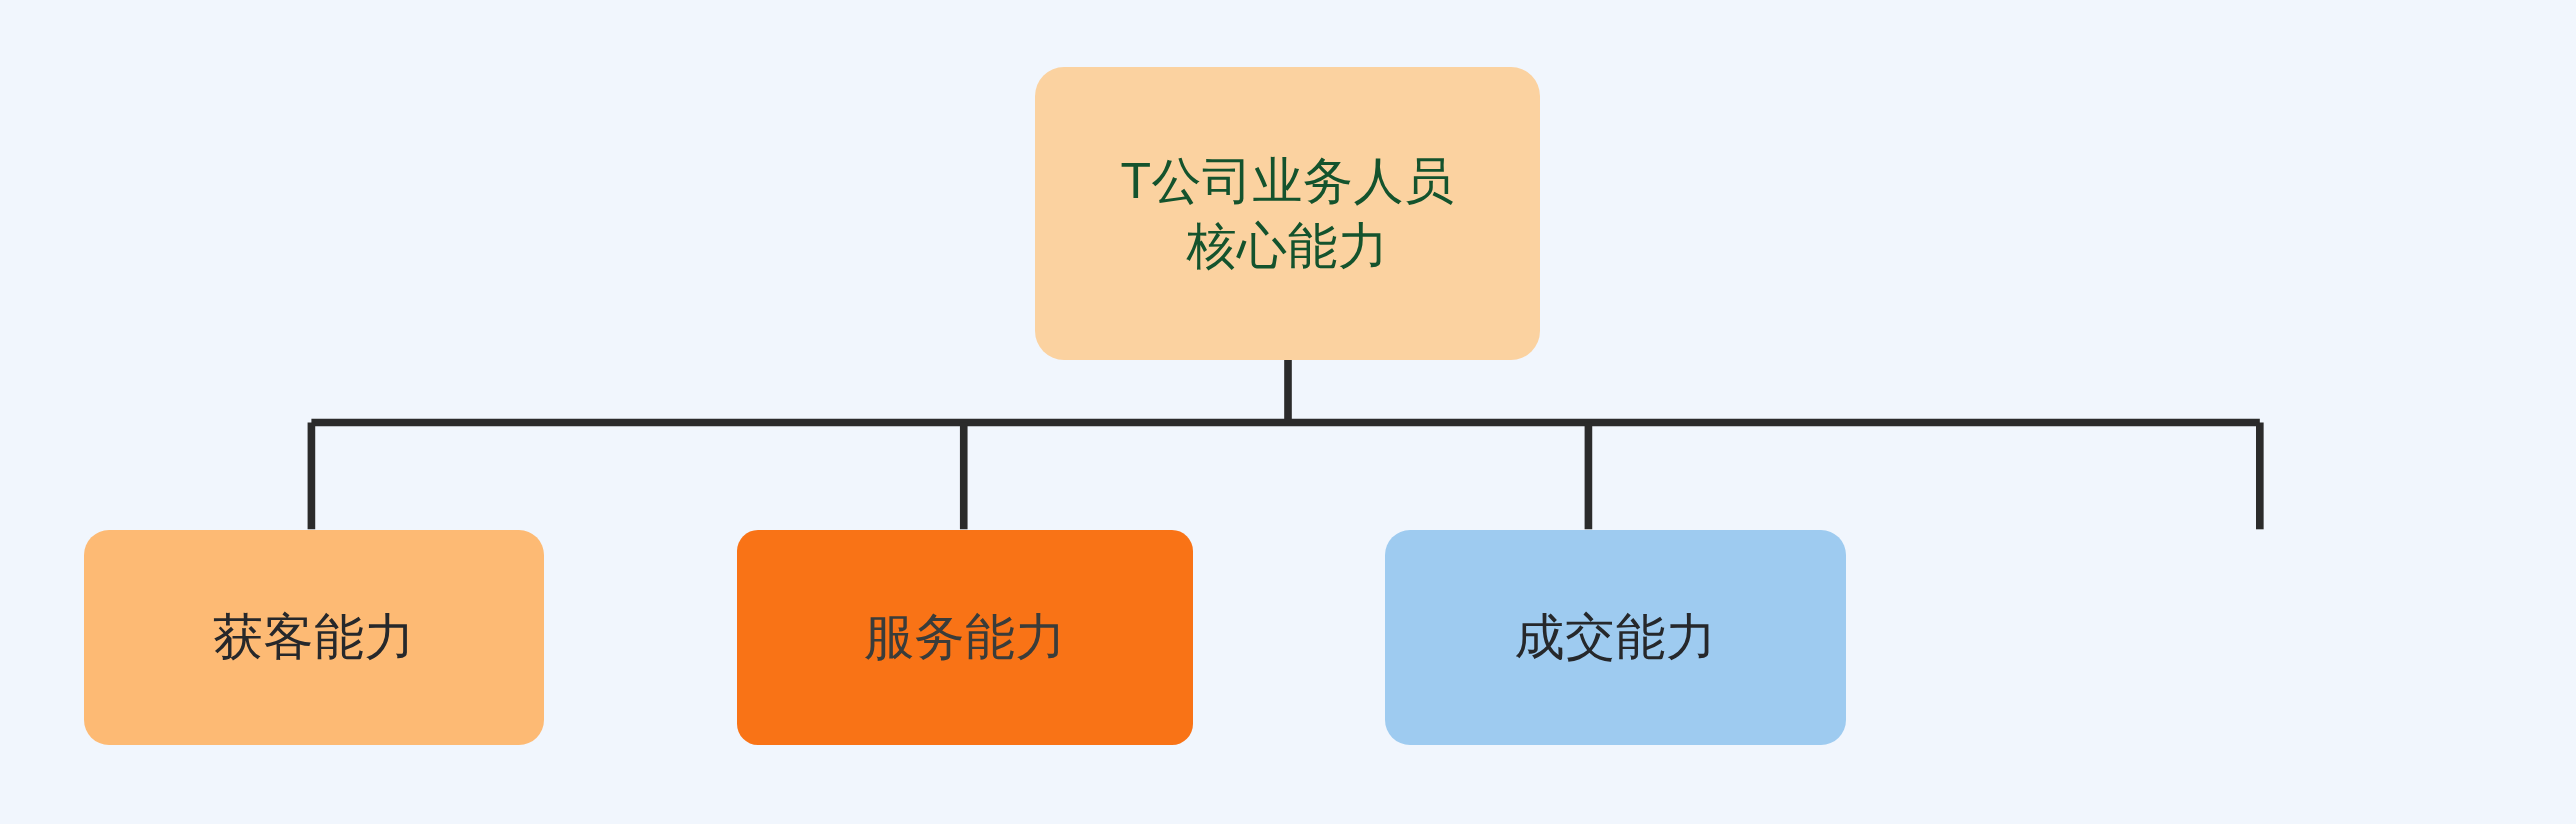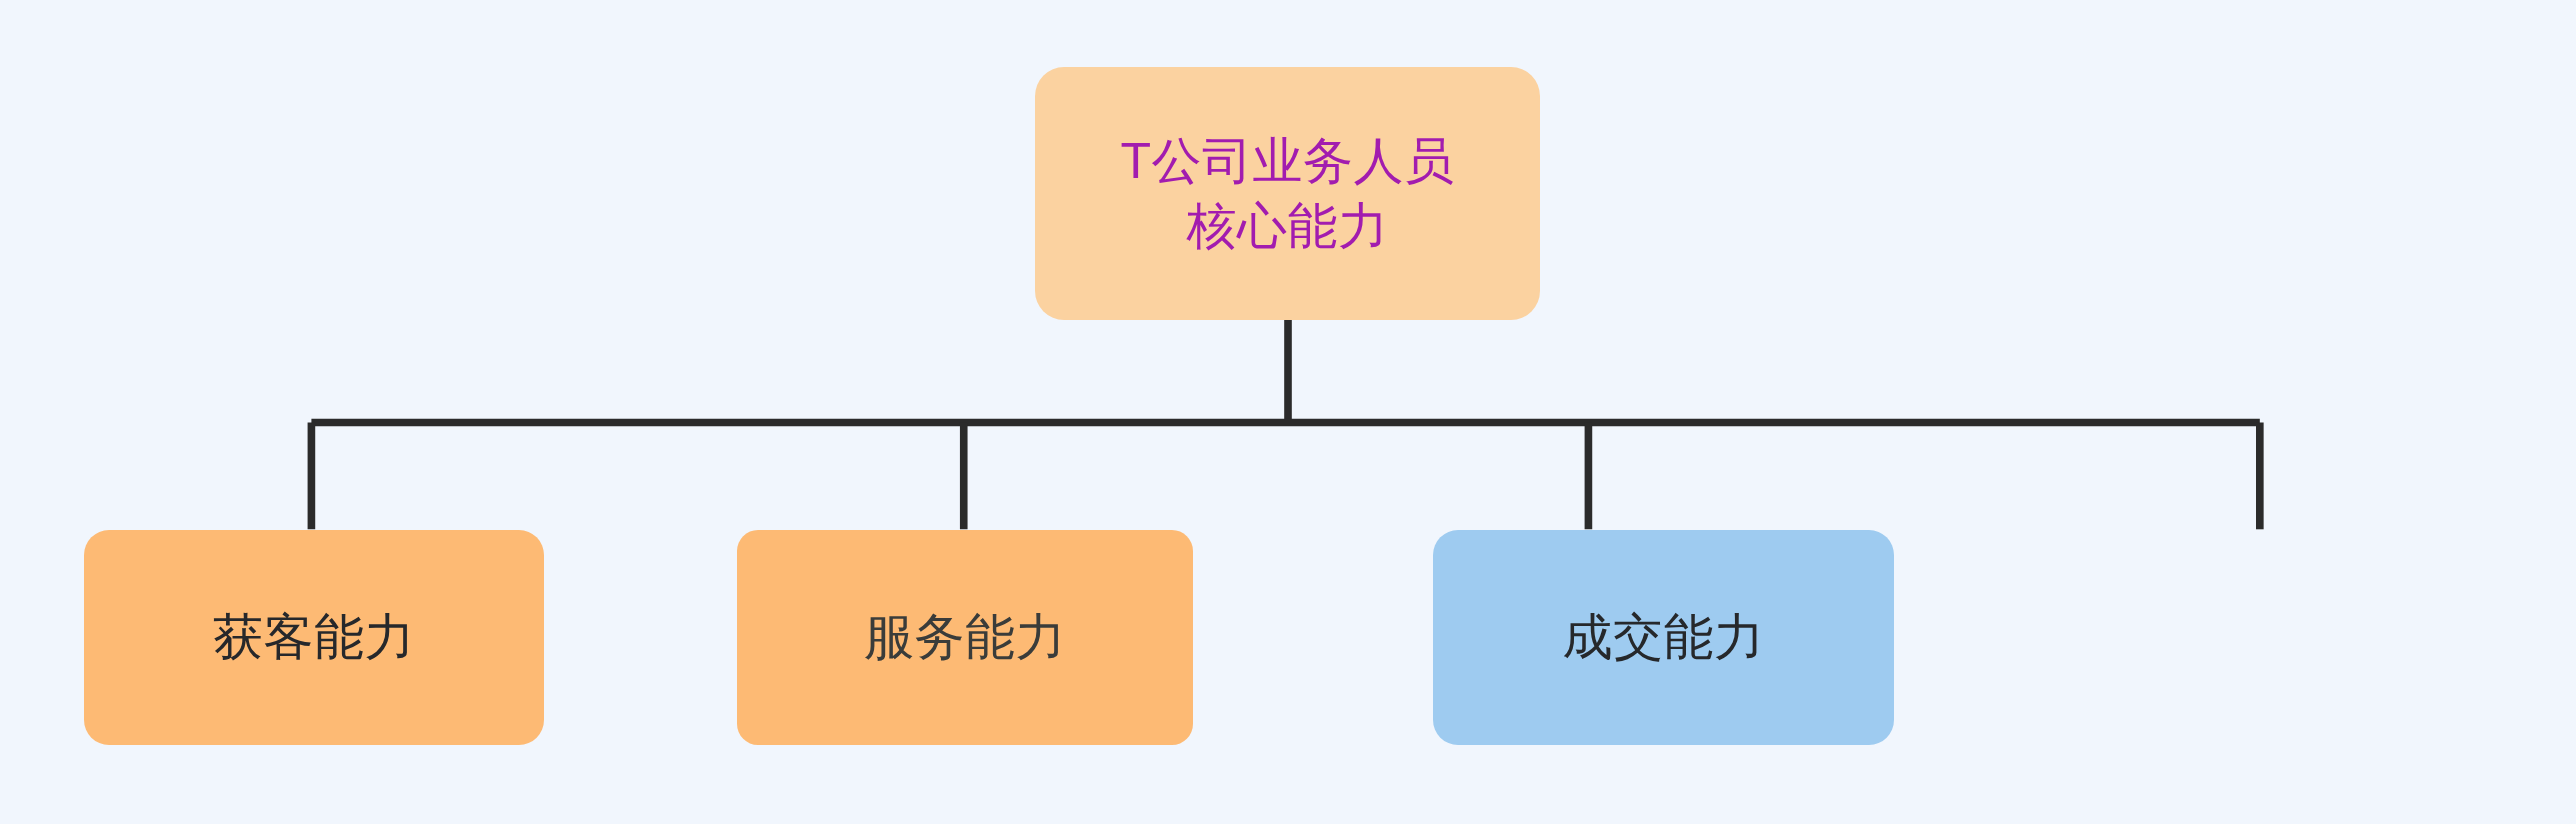--- a/index.html
+++ b/index.html
@@ -50,21 +50,21 @@
     font-size: 50px;
   }
   .node-child {
     top: 530px;
     height: 215px;
     border-radius: 25px;
     font-size: 50px;
   }
   .node-child-0 { left: 84px;   width: 460px; background: #9ecbf0; }
   .node-child-1 { left: 737px;  width: 456px; background: #ccceca; border-radius: 21px; }
-  .node-child-2 { left: 1385px; width: 461px; background: #9ecbf0; margin-left: 48px; }
+  .node-child-2 { left: 1385px; width: 461px; background: #9ecbf0; }
   .node-child-3 { left: 2032px; width: 458px; background: #9ecbf0; }
   .node-label {
     display: block;
     white-space: pre-line;
   }
 </style>
 </head>
 <body style="background: rgb(241, 246, 253);">
 
 <div id="diagram-canvas">
@@ -73,30 +73,30 @@
     <g id="connector-paths" stroke="#2b2b2b" stroke-width="8" fill="none" stroke-linecap="butt">
         <line x1="1350" y1="335" x2="1350" y2="443"></line>
         <line x1="326" y1="443" x2="2369" y2="443"></line>
         <line x1="326" y1="443" x2="326" y2="555"></line>
         <line x1="1010" y1="443" x2="1010" y2="555"></line>
         <line x1="1665" y1="443" x2="1665" y2="555"></line>
         <line x1="2369" y1="443" x2="2369" y2="555"></line>
       </g>
   </svg>
 
-  <div class="node node-root" style="left: 1035px; top: 67px; width: 505px; height: 253px; background: rgb(251, 210, 160); color: #a21caf;">
+  <div class="node node-root" style="left: 1035px; top: 67px; width: 505px; height: 293px; background: rgb(251, 210, 160); color: #14532d;">
     <span class="node-label">T公司业务人员
 核心能力</span>
   </div>
 
   <div class="node node-child node-child-0" style="left: 84px; top: 530px; width: 460px; height: 215px; background: #fdba74; color: rgb(38, 40, 43);">
     <span class="node-label">获客能力</span>
   </div>
 
-  <div class="node node-child node-child-1" style="left: 737px; top: 530px; width: 456px; height: 215px; background: #fdba74; color: rgb(58, 60, 58);">
+  <div class="node node-child node-child-1" style="left: 737px; top: 530px; width: 456px; height: 215px; background: #f97316; color: rgb(58, 60, 58);">
     <span class="node-label">服务能力</span>
   </div>
 
   <div class="node node-child node-child-2" style="left: 1385px; top: 530px; width: 461px; height: 215px; background: rgb(158, 203, 240); color: rgb(38, 40, 43);">
     <span class="node-label">成交能力</span>
   </div>
 
 
 </div>
 

